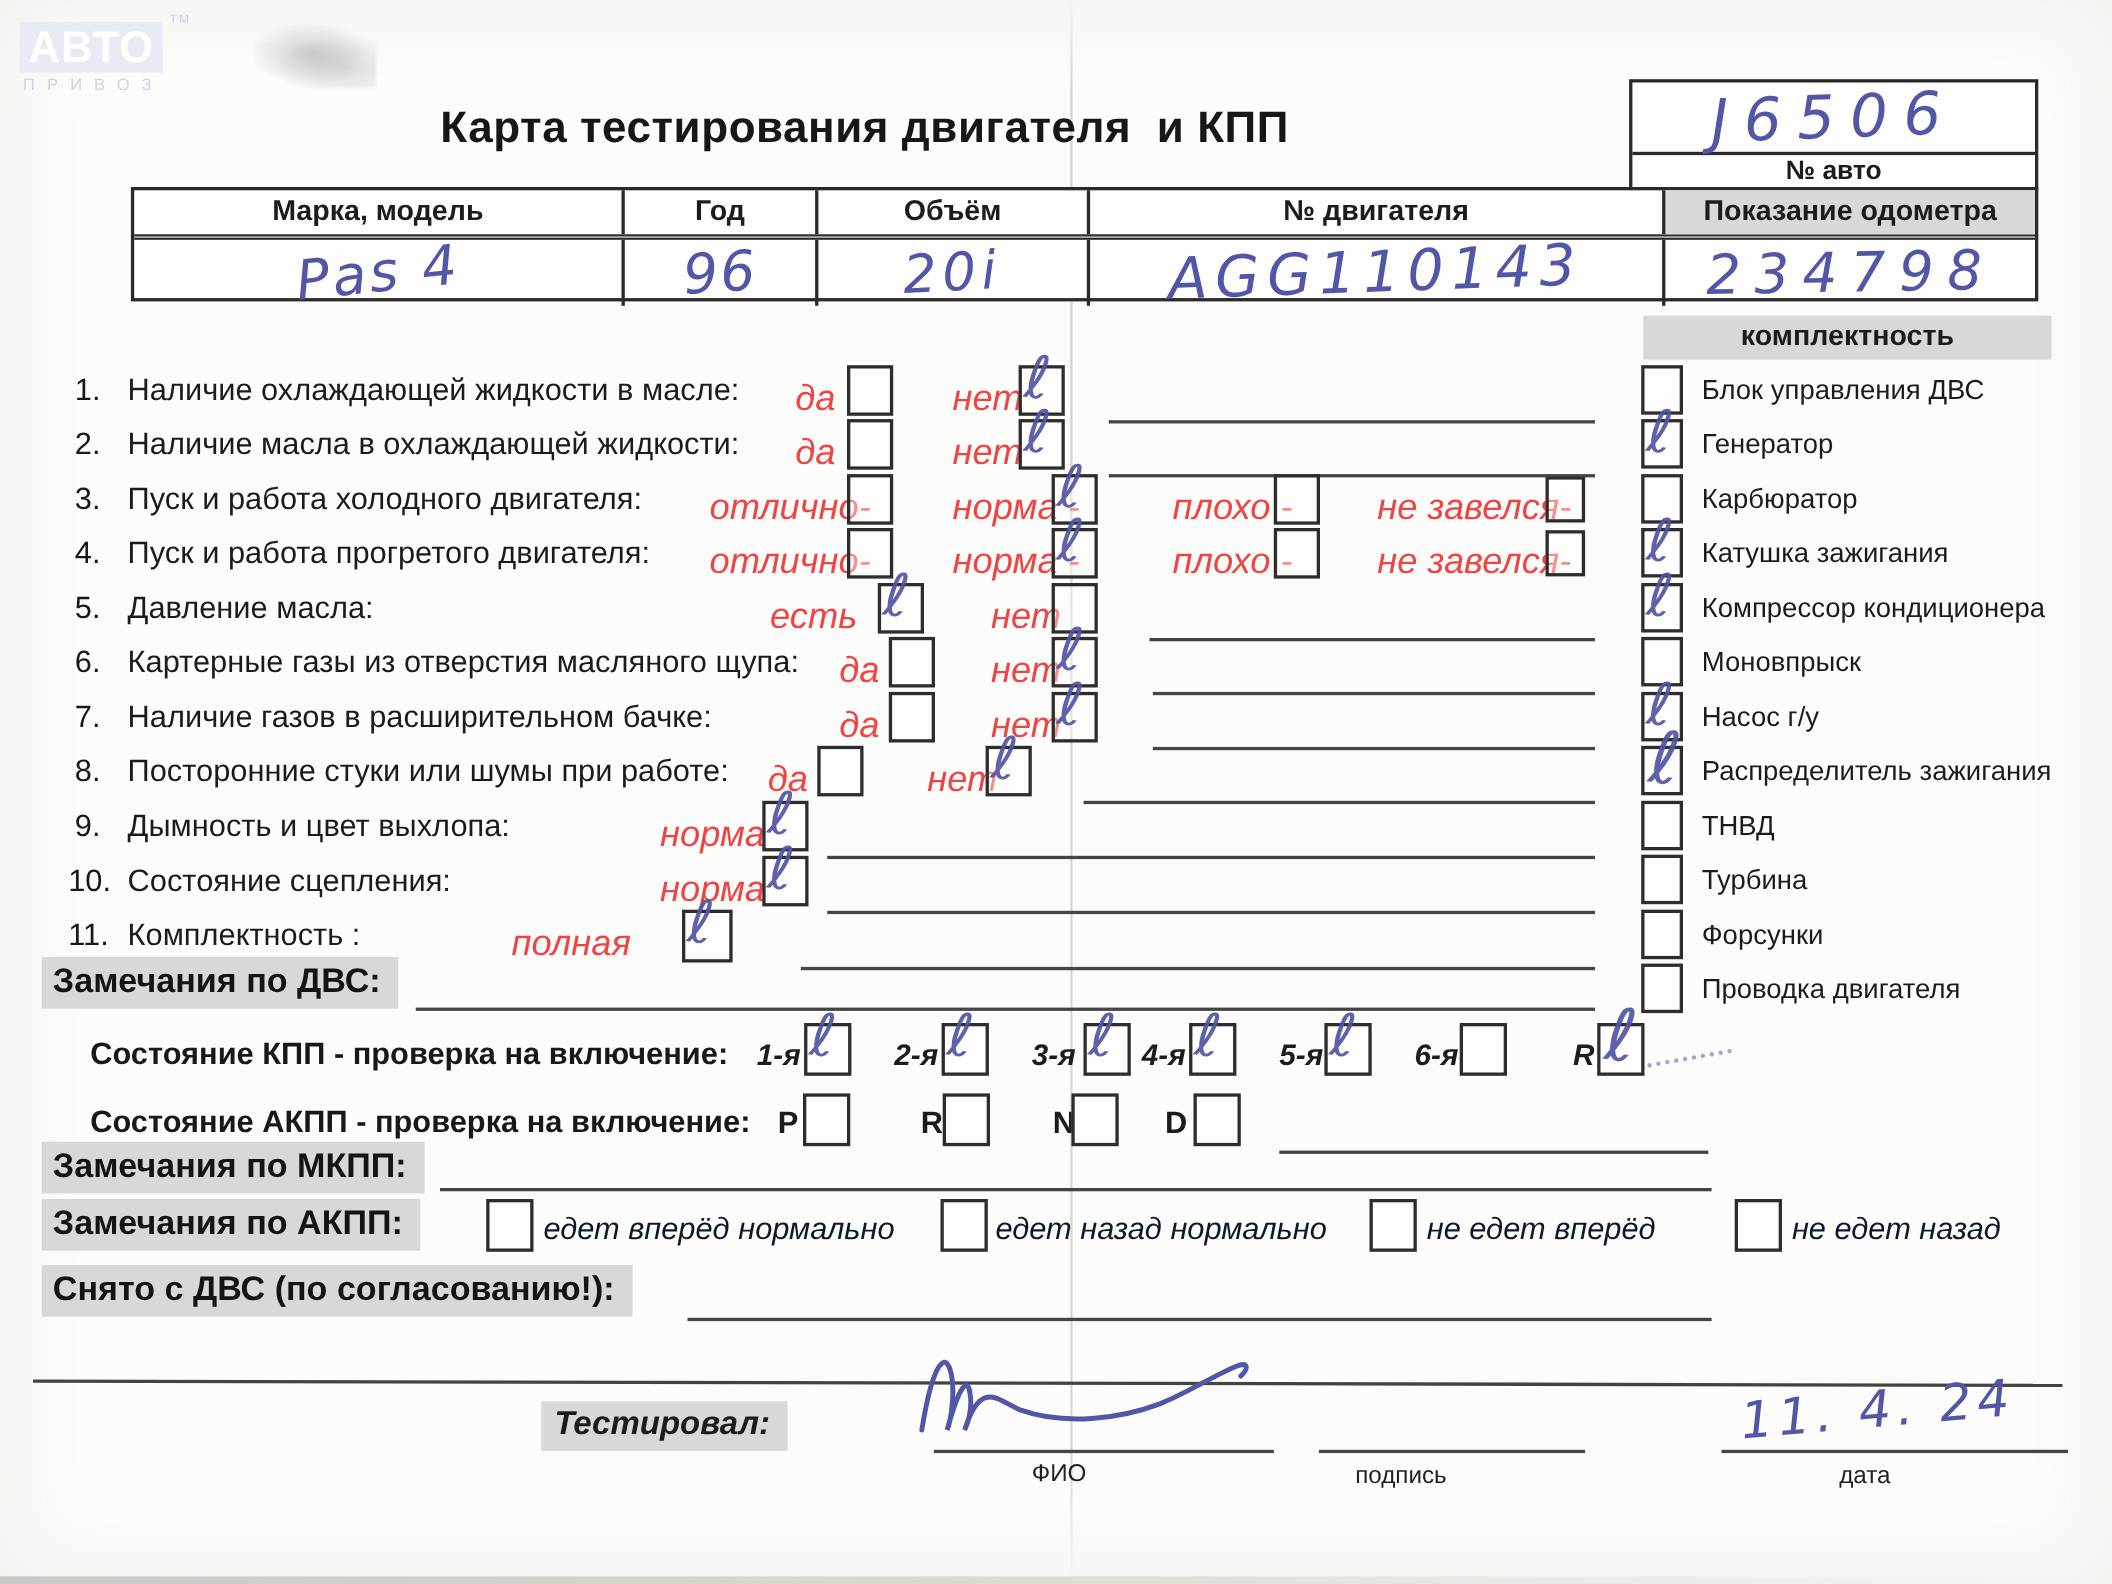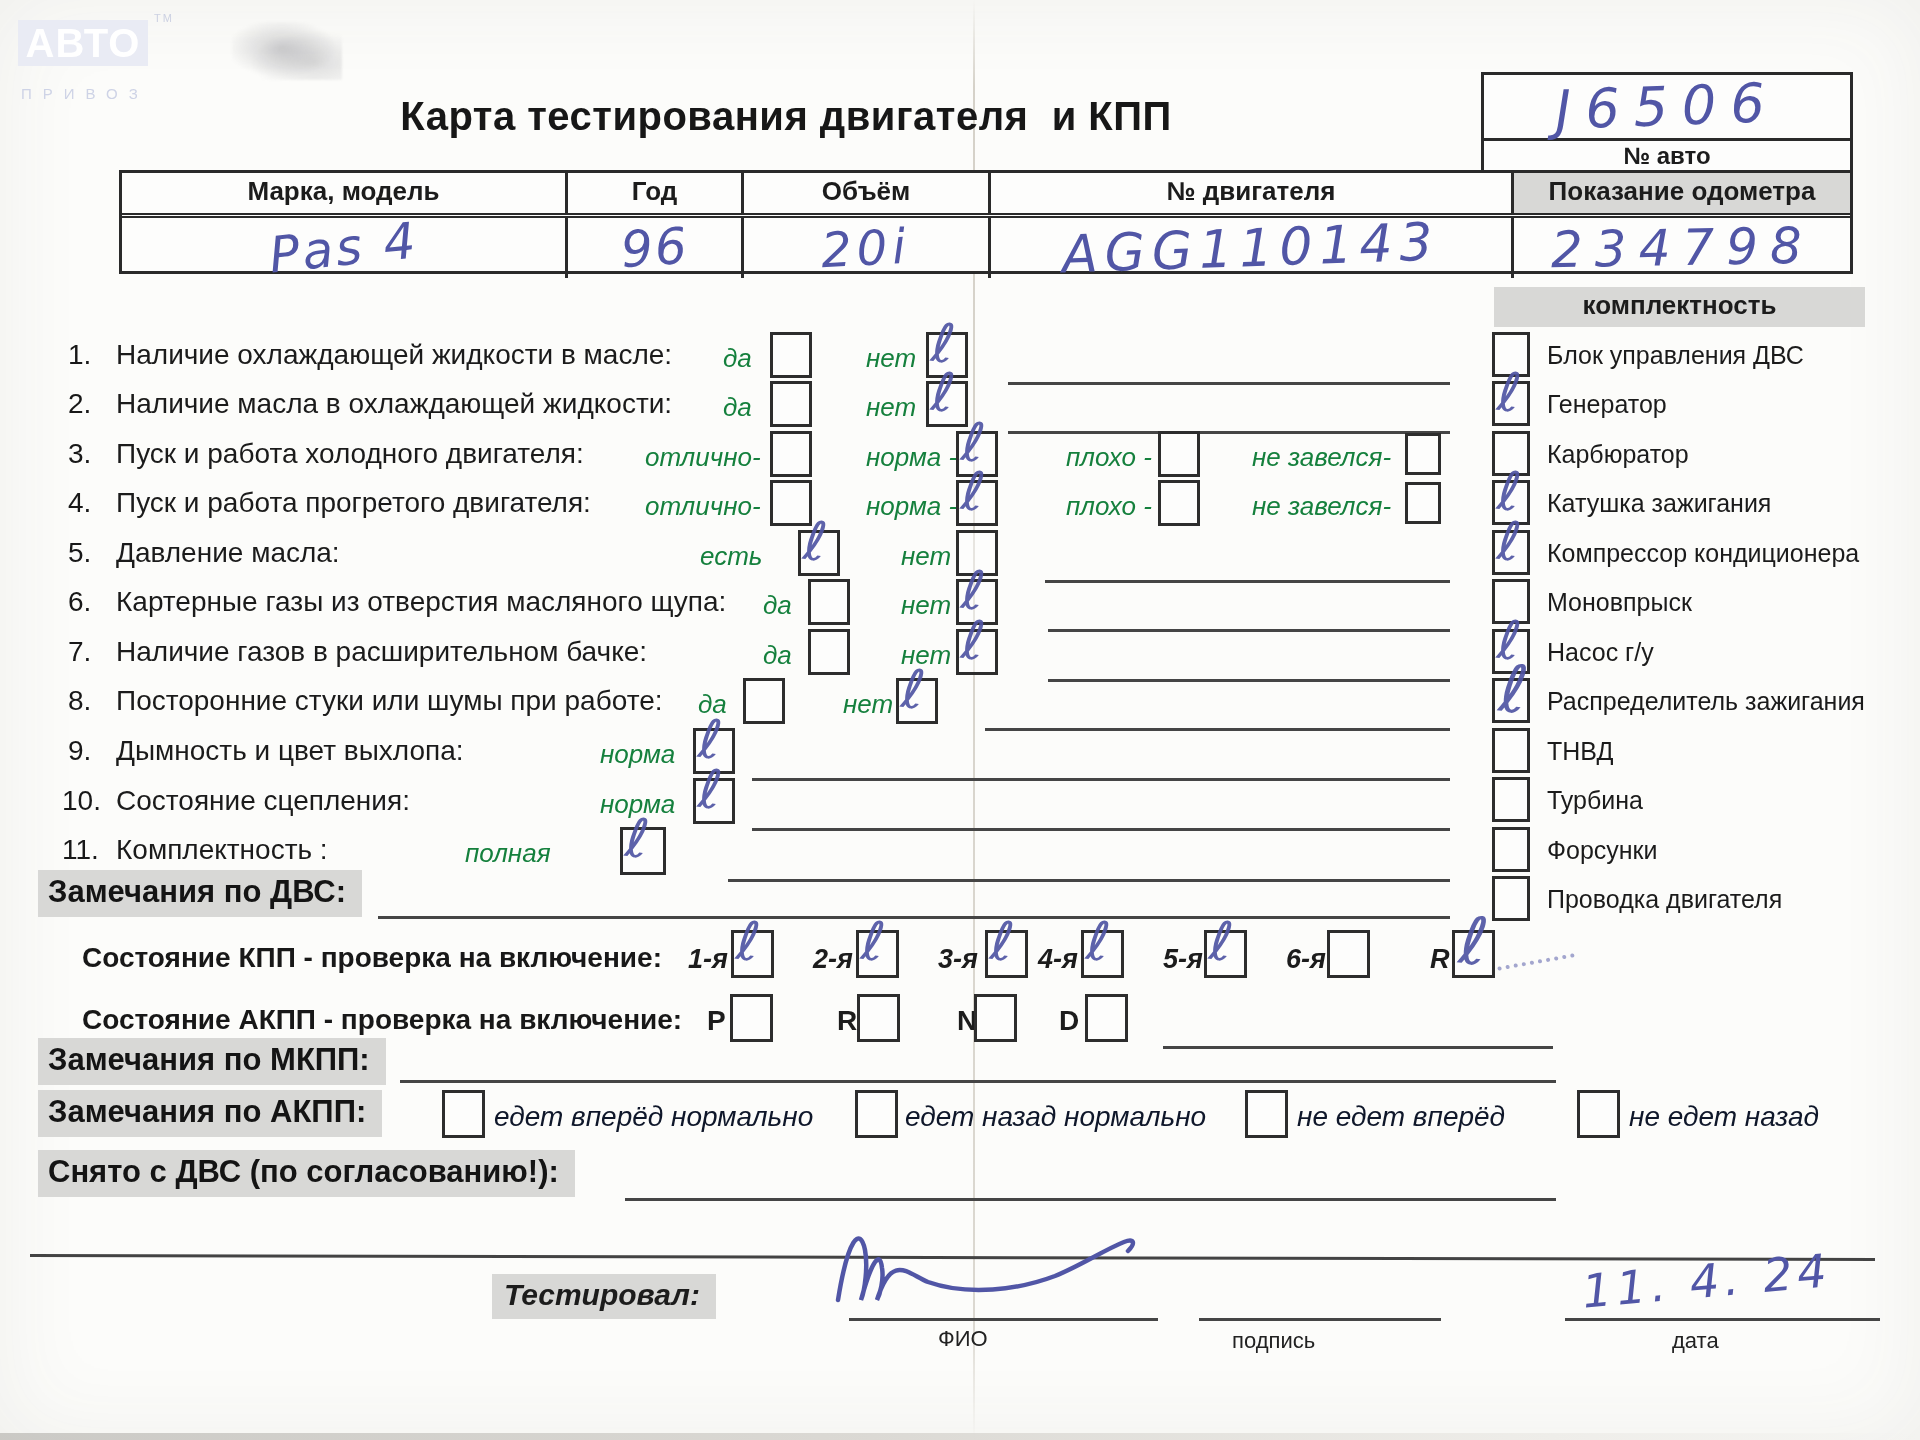--- a/index.html
+++ b/index.html
@@ -6,21 +6,21 @@
   .page { position:relative; width:1920px; height:1440px; background:#fcfcfa;
           overflow:hidden; font-family:"Liberation Sans", sans-serif; color:#1c1c1c;
           box-shadow: inset 0 0 90px rgba(70,65,50,0.07); }
   .abs { position:absolute; }
 
   
   .logo { position:absolute; left:18px; top:20px; }
   .logo-block { width:130px; height:46px; background:#e9ebf4; color:#ffffff;
                 font-weight:700; font-size:40px; line-height:46px; text-align:center; letter-spacing:1px; }
   .logo-tm { position:absolute; left:136px; top:-8px; font-size:11px; color:#ccd1e2; letter-spacing:2px; }
-  .logo-sub { margin-top:19px; color:#ced3e6; font-size:15px; letter-spacing:11px; padding-left:3px; }
+  .logo-sub { margin-top:3px; color:#ced3e6; font-size:15px; letter-spacing:11px; padding-left:3px; }
 
   .stain { position:absolute; left:232px; top:22px; width:110px; height:58px;
            background: radial-gradient(ellipse at 45% 45%, rgba(110,110,118,0.30), rgba(110,110,118,0) 65%),
                        radial-gradient(ellipse at 75% 70%, rgba(110,110,118,0.22), rgba(110,110,118,0) 55%);
            filter: blur(1px); }
   .fold { position:absolute; left:973px; top:0; width:2px; height:1440px;
           background: linear-gradient(to bottom, rgba(150,140,120,0), rgba(150,140,120,0.38) 6%, rgba(150,140,120,0.32) 92%, rgba(150,140,120,0)); }
   .bedge { position:absolute; left:0; bottom:0; width:100%; height:7px; opacity:.65;
            background: linear-gradient(to right,#b4b2ad 0%,#ccc9c3 45%,#e6e4df 75%,rgba(230,228,223,0)); }
 
@@ -51,21 +51,21 @@
   .hw-vol  { font-size:48px; letter-spacing:5px; transform:rotate(-3deg); }
   .hw-eng  { font-size:52px; letter-spacing:7px; transform:rotate(-2deg); }
   .hw-odo  { font-size:50px; letter-spacing:12px; transform:rotate(-1deg); }
   .hw-auto { font-size:54px; letter-spacing:14px; transform:rotate(-2deg); }
   .hw-date { position:absolute; left:1582px; top:1254px; font-size:46px; letter-spacing:5px; transform:rotate(-5deg); }
 
   
   .row { position:absolute; left:0; width:1920px; height:54px; }
   .num { position:absolute; top:9px; font-size:28px; color:#181818; }
   .clabel { position:absolute; top:9px; font-size:28px; color:#1b1b1b; }
-  .opt { position:absolute; top:13px; font-style:italic; font-size:26px; color:#15803d; }
+  .opt { position:absolute; top:13px; font-style:italic; font-size:33px; color:#ef4444; }
   .cbox { border:3px solid #2d2d2d; box-sizing:border-box; background:rgba(255,255,255,0.4); }
   .box { position:absolute; top:2px; width:42px; height:46px; }
   .box.sm { width:36px; height:42px; top:4px; }
   .box.lg { width:43px; height:48px; }
   .cbox.checked::after { content:"\2113"; position:absolute; left:3px; top:-18px; font-size:54px; line-height:1;
                          color:#5055a4; font-style:normal; font-family:"DejaVu Sans", sans-serif;
                          transform:rotate(7deg); opacity:.92; }
   .cbox.checked.big::after { font-size:66px; top:-24px; left:5px; }
   .wline { position:absolute; height:3px; background:#454545; }
 

